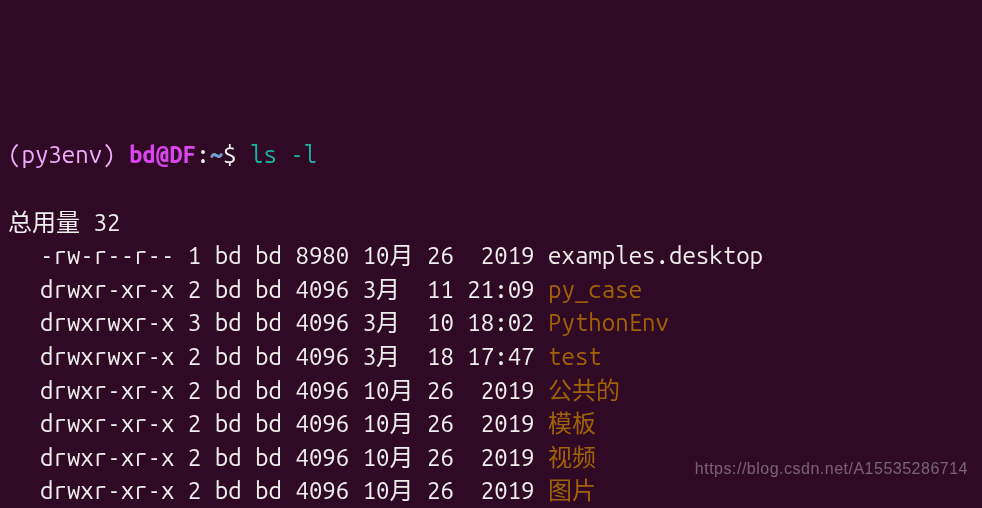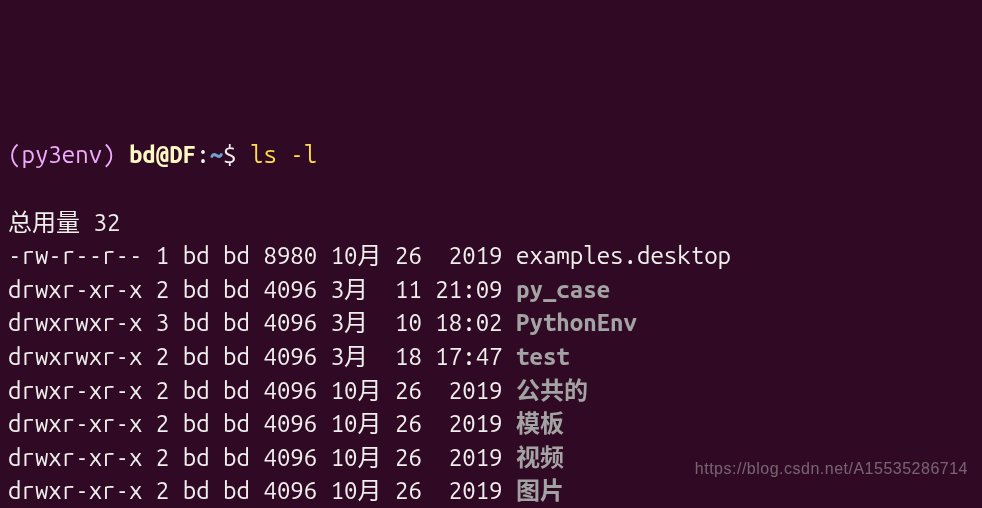--- a/index.html
+++ b/index.html
@@ -20,51 +20,52 @@
       position: relative;
       white-space: pre;
     }
     .prompt-line {
       display: block;
     }
     .env {
       color: #f0abfc;
     }
     .user-host {
-      color: #fef9c3;
+      color: #d946ef;
       font-weight: bold;
     }
     .colon {
       color: #eeeeec;
     }
     .path {
       color: #729fcf;
       font-weight: bold;
     }
     .dollar {
       color: #eeeeec;
     }
     .cmd {
-      color: #fde047;
+      color: #14b8a6;
     }
     .total-line {
       color: #eeeeec;
     }
     .ls-row {
       display: block;
+      margin-left: 32px;
     }
     .perm, .links, .owner, .group, .size, .month, .day, .time {
       color: #eeeeec;
     }
     .fname-file {
       color: #eeeeec;
     }
     .fname-dir {
-      color: #a3a3a3;
-      font-weight: bold;
+      color: #a16207;
+      font-weight: normal;
     }
     .watermark {
       position: absolute;
       bottom: 28px;
       right: 14px;
       color: #cfcfcf;
       opacity: 0.45;
       font-family: Arial, sans-serif;
       font-size: 16px;
       pointer-events: none;

